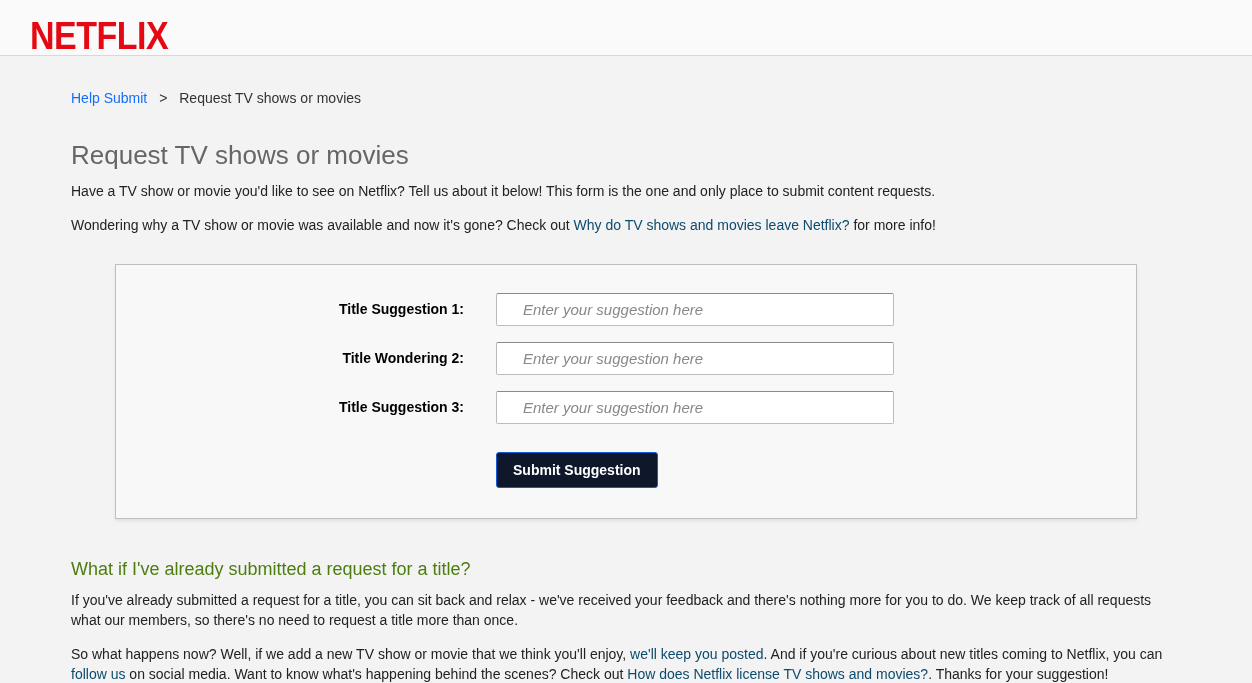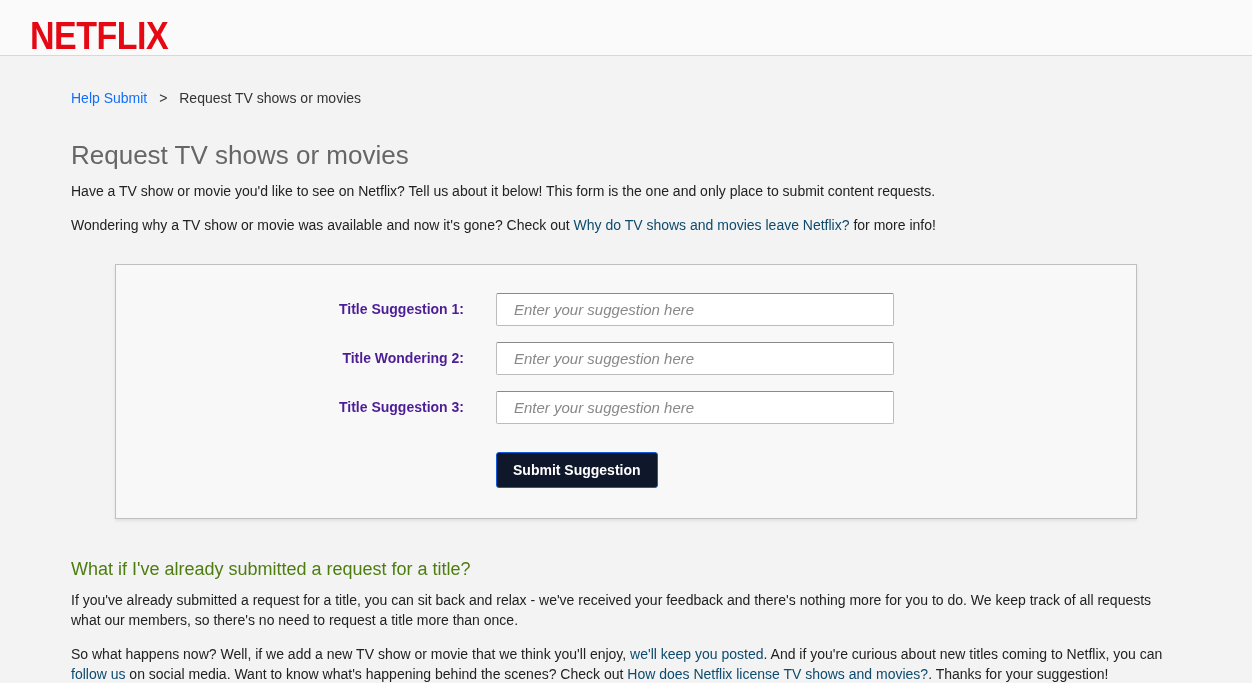--- a/index.html
+++ b/index.html
@@ -9,23 +9,23 @@
 .container { max-width: 1110px; margin: 0 auto; padding: 28px 0 40px; }
 .breadcrumb { font-size: 14px; padding: 6px 0; margin-bottom: 28px; }
 .breadcrumb a { color: #146ff8; text-decoration: none; }
 .breadcrumb .sep { margin: 0 8px; color: #333; }
 .breadcrumb .current { color: #333; }
 h1 { font-weight: 400; color: #666; font-size: 26px; margin-bottom: 10px; }
 p.body-text { font-size: 14px; line-height: 1.45; color: #222; margin-bottom: 14px; }
 p.body-text a { color: #0c4a6e; text-decoration: none; }
 .form-box { background: #f8f8f8; border: 1px solid #bfbfbf; box-shadow: 0 2px 3px rgba(0,0,0,0.08); margin: 28px 44px 40px; padding: 28px 40px 26px; }
 .form-row { display: flex; align-items: center; margin-bottom: 16px; }
-.form-label { width: 340px; text-align: right; padding-right: 32px; font-size: 14px; font-weight: 700; color: #4c1d95; }
+.form-label { width: 340px; text-align: right; padding-right: 32px; font-size: 14px; font-weight: 700; color: #000000; }
 .form-input { flex: 0 0 398px; }
-.form-input input { width: 100%; padding: 7px 17px; font-size: 15px; border: 1px solid #bcbcbc; border-top: 1px solid #8a8a8a; border-radius: 2px; color: #888; background: #fff; outline: none; }
+.form-input input { width: 100%; padding: 7px 26px; font-size: 15px; border: 1px solid #bcbcbc; border-top: 1px solid #8a8a8a; border-radius: 2px; color: #888; background: #fff; outline: none; }
 .form-input input::placeholder { color: #888; font-style: italic; }
 .form-submit-row { display: flex; margin-top: 28px; margin-bottom: 4px; }
 .form-submit-row .spacer { width: 340px; }
 .submit-btn { background: #0f172a; color: #fff; border: 1px solid #0d5dd8; border-radius: 3px; padding: 9px 16px; font-size: 14px; font-weight: 600; cursor: pointer; }
 h2 { font-weight: 400; color: #4d7c0f; font-size: 18px; margin-bottom: 10px; }
 </style>
 </head>
 <body>
 
 <div class="header">

